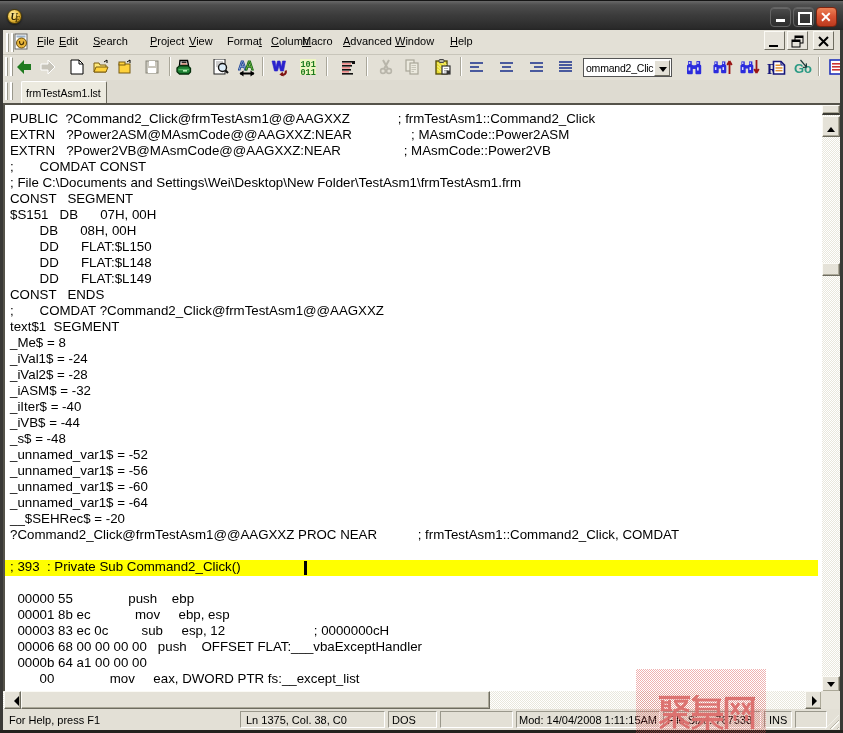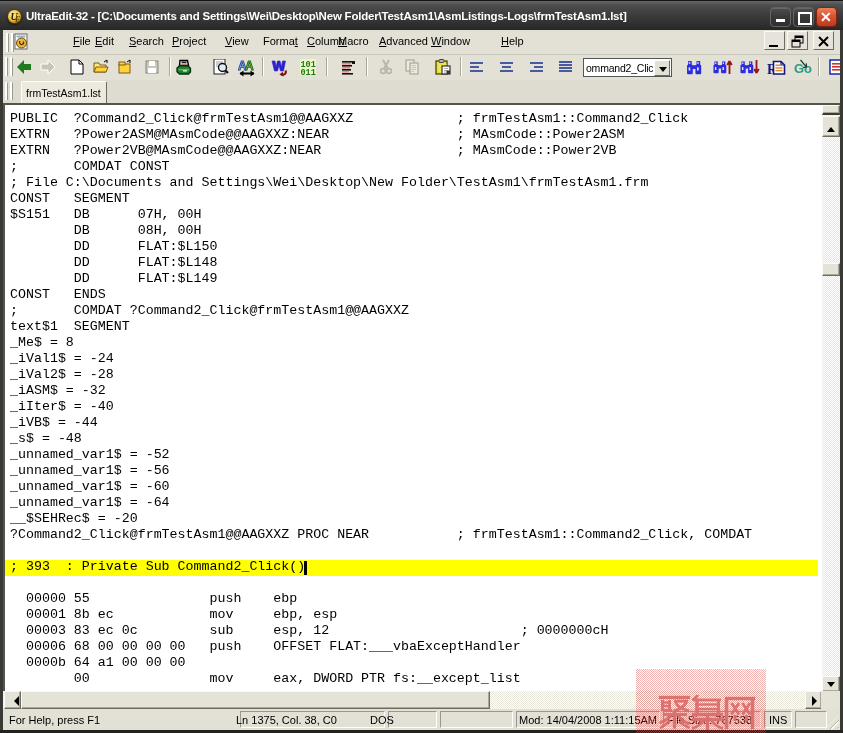--- a/index.html
+++ b/index.html
@@ -24,21 +24,21 @@
 #btn-min:after { content:""; position:absolute; left:5px; bottom:4px; width:9px; height:3px; background:#fff; }
 #btn-max:after { content:""; position:absolute; left:4px; top:4px; width:10px; height:9px; border:2px solid #fff; }
 #btn-close:after { content:"\2715"; position:absolute; left:3px; top:1px; font-size:14px; font-weight:bold; color:#fff; }
 
 
 #menubar { position:absolute; left:3px; top:30px; width:837px; height:25px; background:#e3e0d6; border-bottom:1px solid #c8c5ba; }
 .grip { position:absolute; width:3px; background:#fff; border-right:1px solid #9a988c; border-top:1px solid #fff; }
 #menubar .grip { left:3px; top:3px; height:19px; }
 #menubar .grip.g2 { left:8px; }
 #mdoc { position:absolute; left:10px; top:3px; width:17px; height:18px; }
-.mitem { position:absolute; top:5px; font-size:11px; color:#000;margin-left:36px; }
+.mitem { position:absolute; top:5px; font-size:11px; color:#000; }
 .mitem u { text-decoration:underline; }
 .mdibtn { position:absolute; top:1px; width:21px; height:19px; background:#e6e3da;
   border-top:1px solid #fbfaf5; border-left:1px solid #fbfaf5; border-right:1px solid #6e6c60; border-bottom:1px solid #6e6c60; }
 
 
 #toolbar { position:absolute; left:3px; top:55px; width:837px; height:25px; background:#e3e0d6; border-bottom:0; }
 #toolbar .grip { left:2px; top:2px; height:19px; }
 #toolbar .grip.g2 { left:7px; }
 .ticon { position:absolute; top:4px; width:16px; height:16px; }
 .tsep { position:absolute; top:2px; width:2px; height:19px; border-left:1px solid #aaa79a; border-right:1px solid #fff; }
@@ -55,21 +55,21 @@
 #tab { position:absolute; left:18px; top:1px; width:86px; height:22px; background:#eceadf;
   border-top:1px solid #fff; border-left:1px solid #fff; border-right:1px solid #6e6c60;
   border-radius:2px 2px 0 0; }
 #tab span { position:absolute; left:4px; top:5px; font-size:10.5px; color:#000; }
 
 
 #editor { position:absolute; left:3px; top:103px; width:837px; height:606px; background:#fff;
   border-top:2px solid #55534a; border-left:2px solid #55534a; }
 #hl { position:absolute; left:0px; top:455px; width:813px; height:16px; background:#ffff00; }
 #caret { position:absolute; left:299px; top:456px; width:3px; height:14px; background:#000; }
-pre.code { position:absolute; left:5px; top:6px; font-family:Liberation Mono, monospace;
+pre.code { position:absolute; left:5px; top:6px; font-family:Liberation Sans, sans-serif;
   font-size:13.3px; line-height:16px; color:#000; }
 
 
 #vsb { position:absolute; left:817px; top:0px; width:18px; height:588px;
   background:repeating-conic-gradient(#ffffff 0% 25%, #e9e7dc 0% 50%) 0 0/2px 2px; }
 .sbtn { position:absolute; background:#e5e2d8; border-top:1px solid #fbfaf5; border-left:1px solid #fbfaf5;
   border-right:1px solid #6e6c60; border-bottom:1px solid #6e6c60; box-shadow:inset -1px -1px 0 #aba898; }
 #vsplit { left:0; top:0; width:18px; height:10px; border-bottom:2px solid #3c3b34; }
 #vup { left:0; top:11px; width:18px; height:21px; }
 #vup:after { content:""; position:absolute; left:4px; top:6px; border:4px solid transparent; border-bottom:5px solid #000; }
@@ -107,46 +107,45 @@
 #wmtext { position:absolute; left:659px; top:695px; }
 </style>
 </head>
 <body>
 <div id="win">
   <div id="titlebar">
     <div id="ticon">
         <i>U</i>
         <b>E</b>
       </div>
-    <div id="ttext">UltraEdit-32 - [C:\Documents and Settings\Wei\Desktop\New Folder\TestAsm1\AsmListings-Logs\frmTestAsm1.lst]</div>
     <div class="tbtn" id="btn-min"></div>
     <div class="tbtn" id="btn-max"></div>
     <div class="tbtn" id="btn-close"></div>
   </div>
 
   <div id="menubar">
     <div class="grip"></div>
       <div class="grip g2"></div>
     <svg id="mdoc" viewBox="0 0 17 18">
         <rect x="2" y="1" width="12" height="15" fill="#fdfdfb" stroke="#666"></rect>
         <rect x="3.5" y="2.5" width="9" height="2" fill="#9ab0c8"></rect>
         <circle cx="8.5" cy="10" r="5" fill="#e8b63c" stroke="#6a4c08"></circle>
         <path d="M6.5 8 Q6.5 12 9 11.5 M10.5 8.5 Q11 11 9 11.5" stroke="#4a3405" fill="none" stroke-width="1.2"></path>
       </svg>
     <span class="mitem" style="left:34px"><u>F</u>ile</span>
     <span class="mitem" style="left:56px"><u>E</u>dit</span>
     <span class="mitem" style="left:90px"><u>S</u>earch</span>
-    <span class="mitem" style="left:133px"><u>P</u>roject</span>
+    <span class="mitem" style="left:147px"><u>P</u>roject</span>
     <span class="mitem" style="left:186px"><u>V</u>iew</span>
     <span class="mitem" style="left:224px">Forma<u>t</u></span>
     <span class="mitem" style="left:268px"><u>C</u>olumn</span>
     <span class="mitem" style="left:299px"><u>M</u>acro</span>
     <span class="mitem" style="left:340px"><u>A</u>dvanced</span>
     <span class="mitem" style="left:392px"><u>W</u>indow</span>
-    <span class="mitem" style="left:462px"><u>H</u>elp</span>
+    <span class="mitem" style="left:447px"><u>H</u>elp</span>
     <div class="mdibtn" style="left:761px"><svg width="19" height="19">
           <rect x="4" y="13" width="9" height="2" fill="#000"></rect>
         </svg></div>
     <div class="mdibtn" style="left:784px"><svg width="19" height="19">
           <rect x="7" y="4" width="8" height="7" fill="none" stroke="#000" stroke-width="1"></rect>
           <rect x="7" y="4" width="8" height="2" fill="#000"></rect>
           <rect x="4" y="8" width="8" height="7" fill="#e6e3da" stroke="#000"></rect>
           <rect x="4" y="8" width="8" height="2" fill="#000"></rect>
         </svg></div>
     <div class="mdibtn" style="left:810px"><svg width="19" height="19">
@@ -404,23 +403,23 @@
   <div id="hsb">
     <div class="sbtn" id="hleft"></div>
     <div class="sbtn" id="hthumb"></div>
     <div class="sbtn" id="hright"></div>
   </div>
   <div id="hcorner"></div>
 
   <div id="statusbar">
     <span class="stext" style="left:6px">For Help, press F1</span>
     <div class="spanel" style="left:237px; width:145px"></div>
-    <span class="stext" style="left:233px">Ln 1375, Col. 38, C0</span>
+    <span class="stext" style="left:243px">Ln 1375, Col. 38, C0</span>
     <div class="spanel" style="left:385px; width:49px"></div>
-    <span class="stext" style="left:367px">DOS</span>
+    <span class="stext" style="left:389px">DOS</span>
     <div class="spanel" style="left:437px; width:73px"></div>
     <div class="spanel" style="left:513px; width:144px"></div>
     <span class="stext" style="left:516px">Mod: 14/04/2008 1:11:15AM</span>
     <div class="spanel" style="left:660px; width:98px"></div>
     <span class="stext" style="left:664px">File Size: 767538</span>
     <div class="spanel" style="left:761px; width:28px"></div>
     <span class="stext" style="left:766px">INS</span>
     <div class="spanel" style="left:792px; width:32px"></div>
     <div id="grip2"></div>
   </div>

